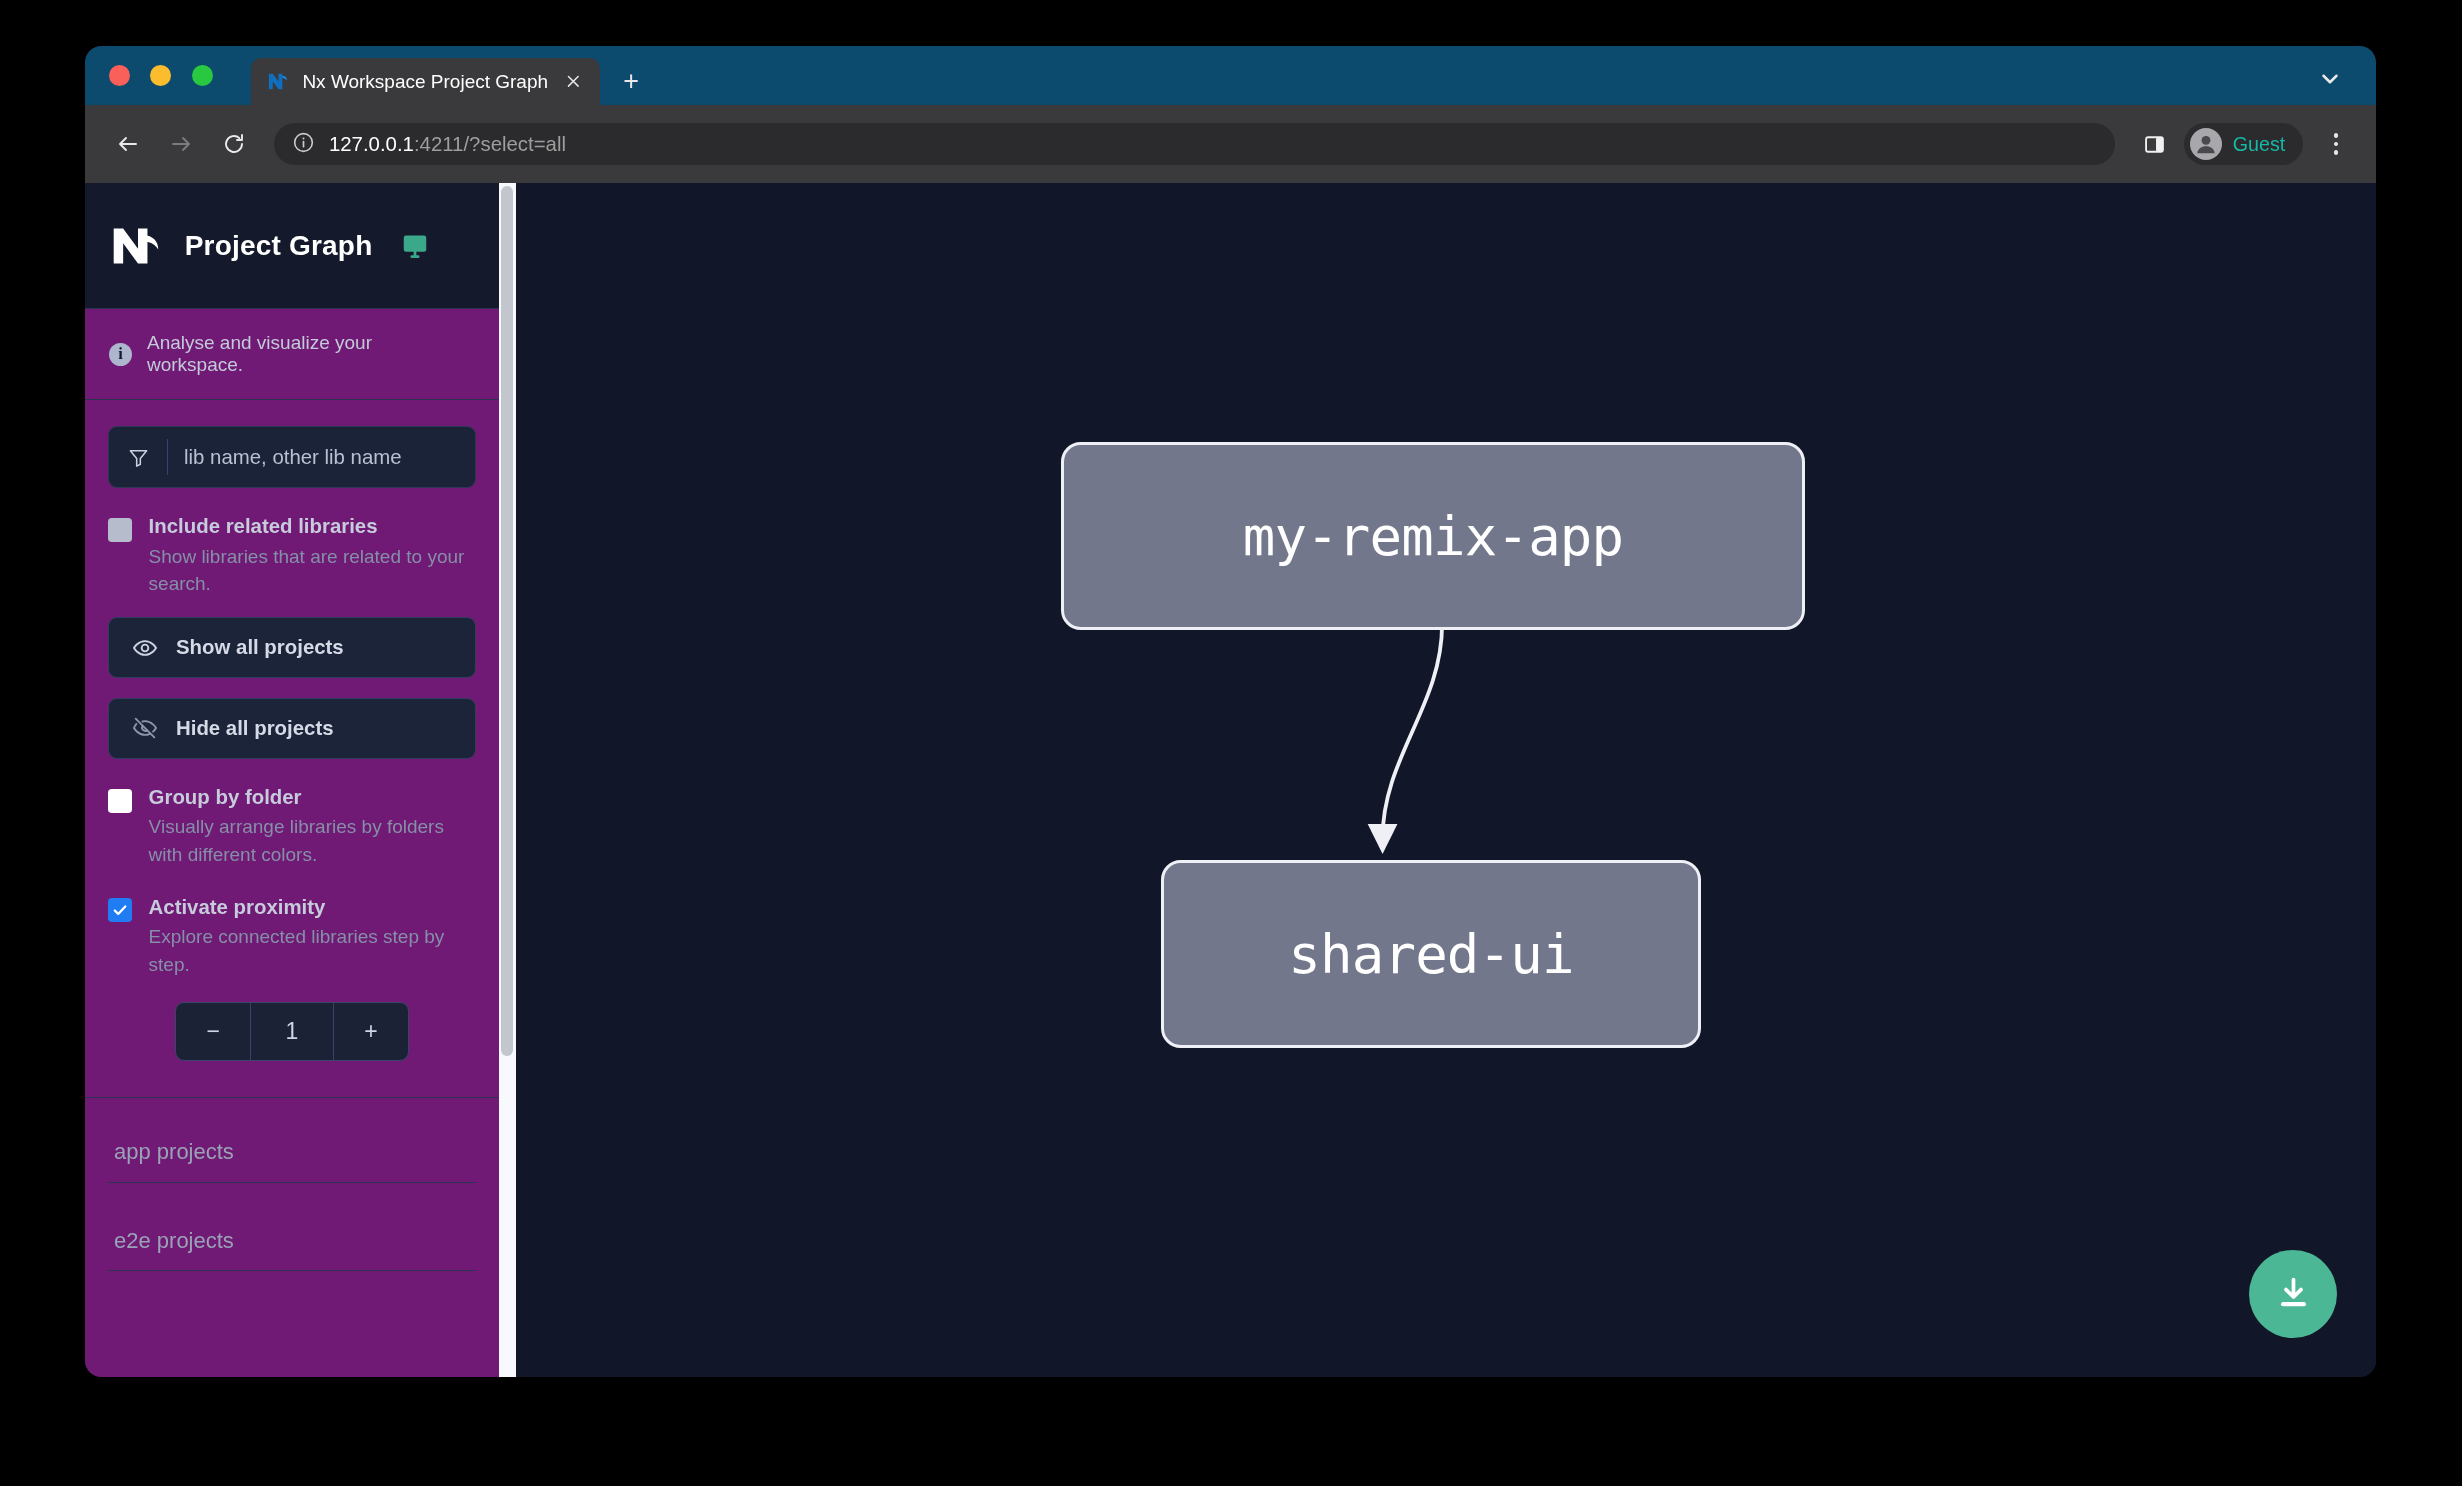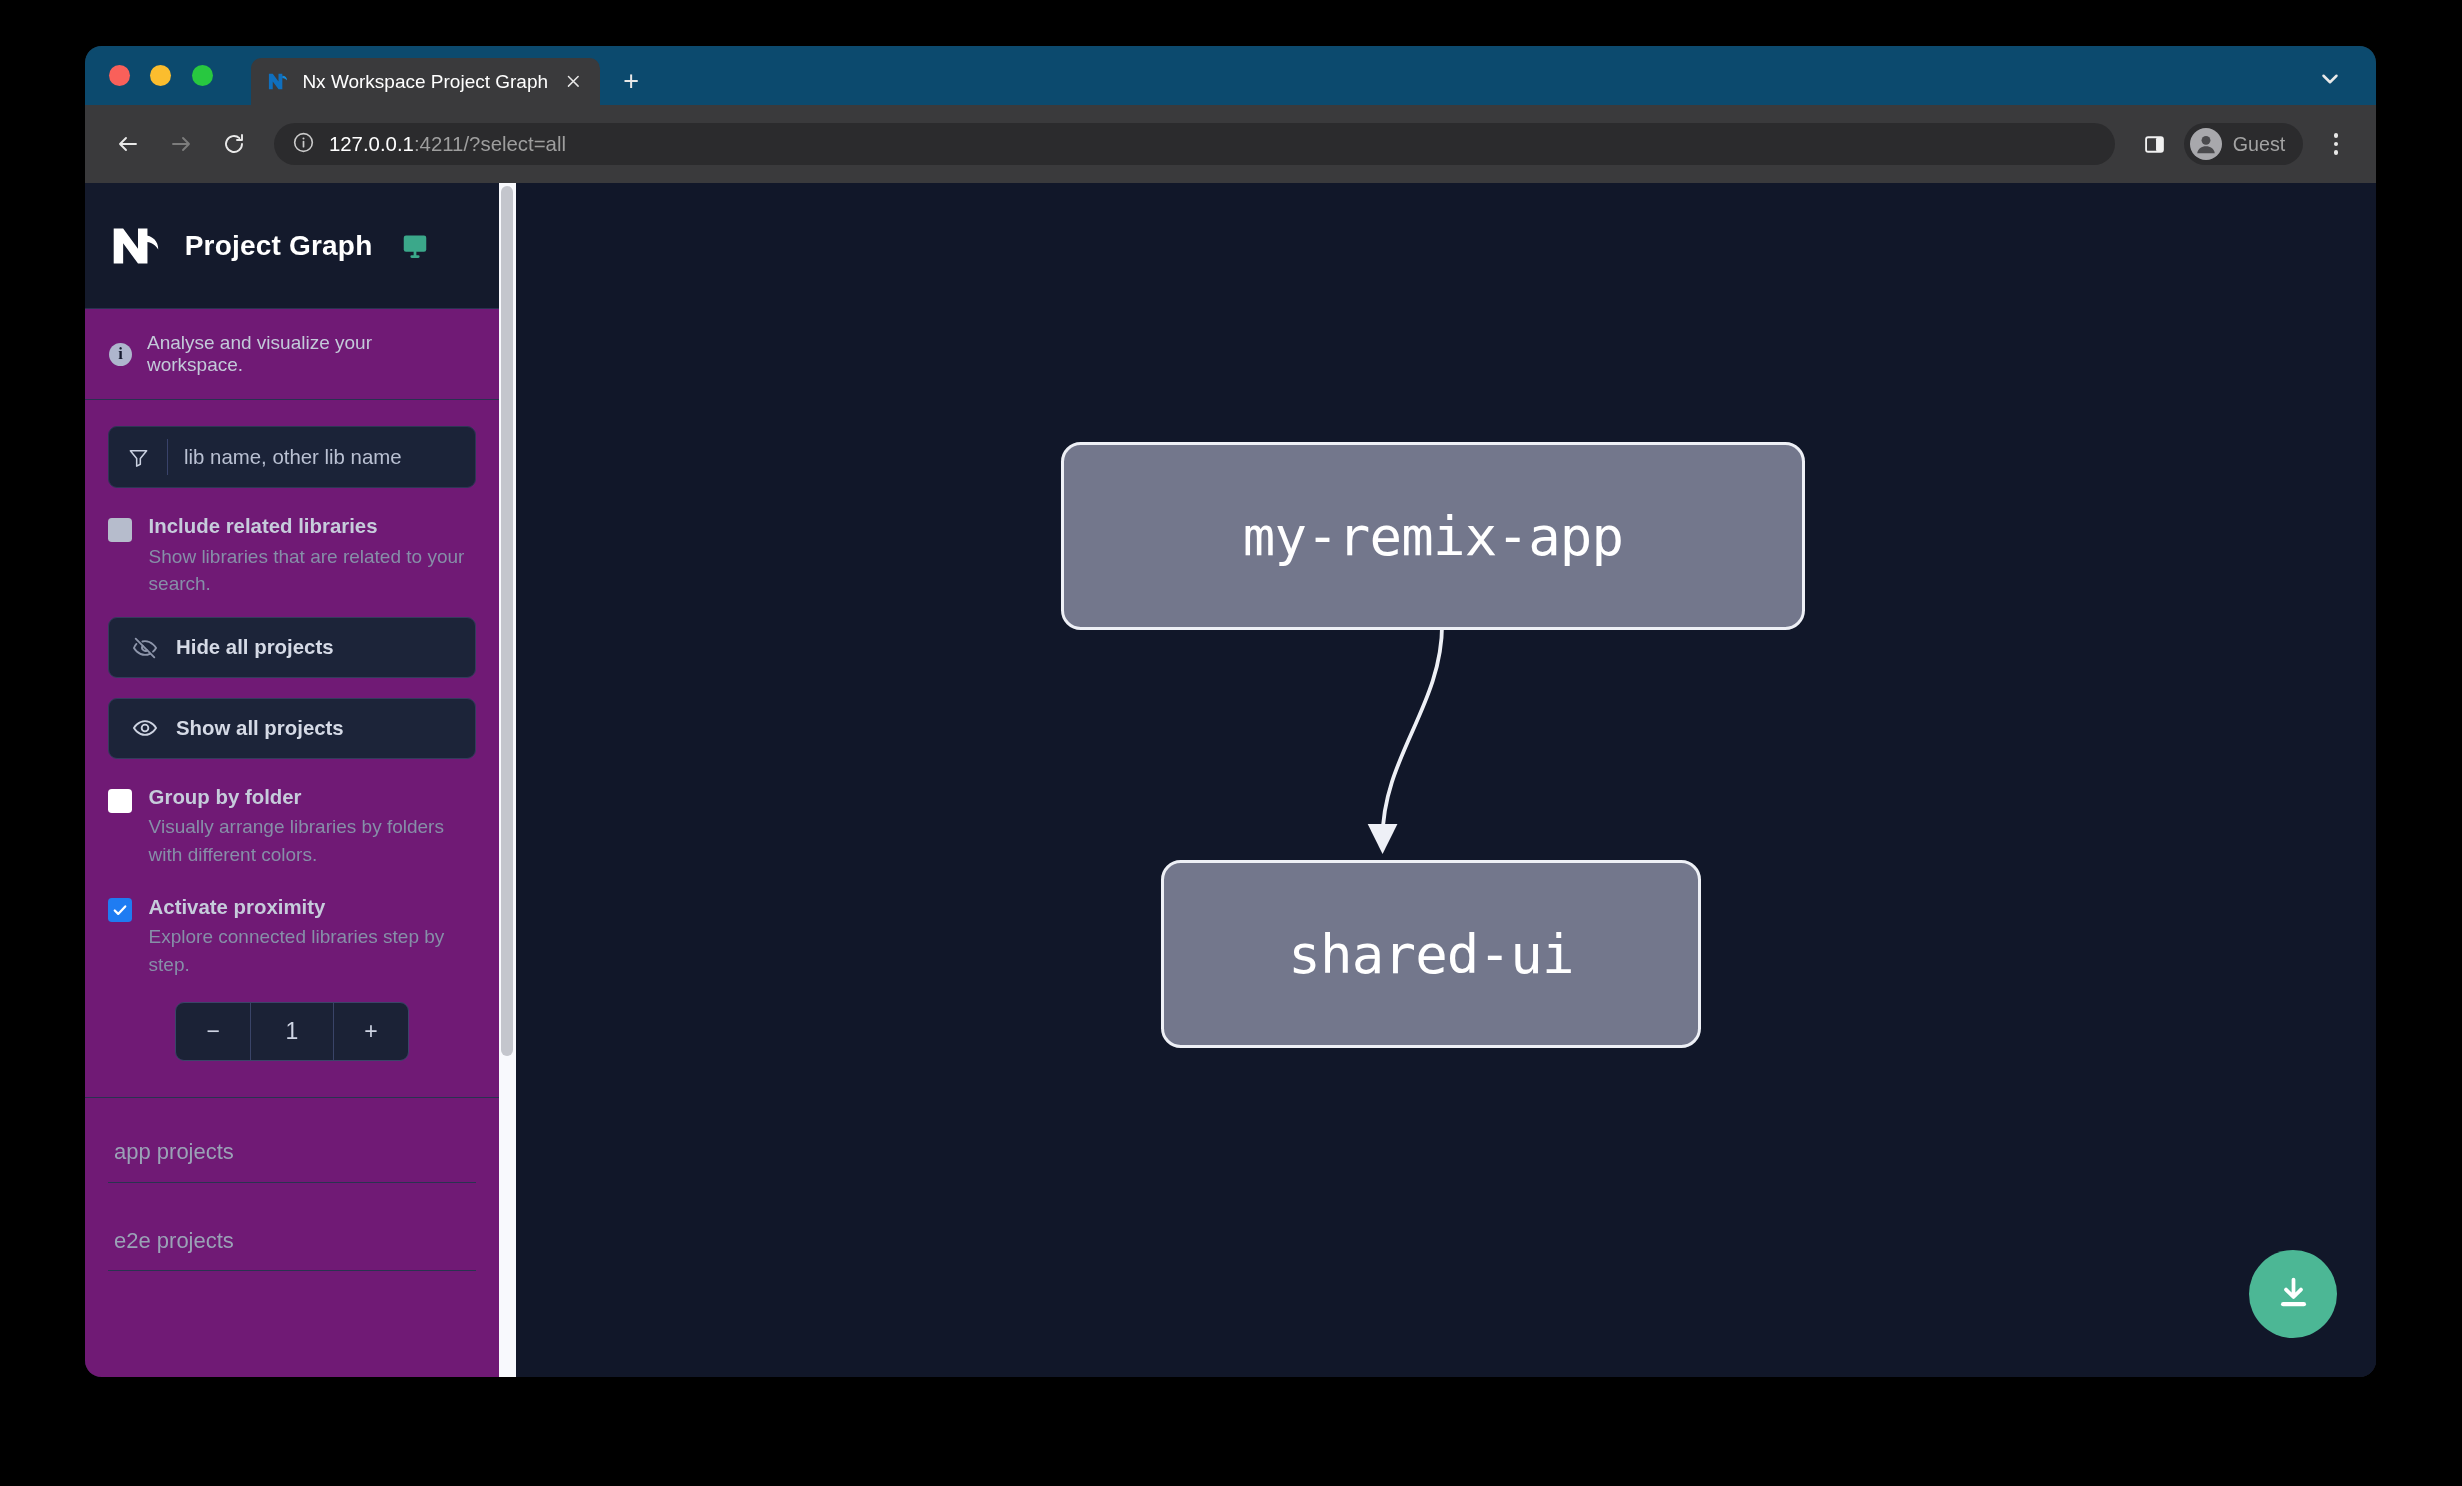--- a/index.html
+++ b/index.html
@@ -117,21 +117,21 @@
     height: 42px;
     background: #2b2b2d;
     border-radius: 21px;
     display: flex; align-items: center;
     padding: 0 18px 0 6px;
     gap: 10.6px;
     margin-left: 4.5px;
   }
   .avatar { width: 32px; height: 32px; border-radius: 50%; background: #a8a8ac;
             display:flex; align-items:center; justify-content:center; }
-  .profile-name { color: #a3a3a3; font-size: 19.7px; }
+  .profile-name { color: #14b8a6; font-size: 19.7px; }
   .kebab {
     width: 41px; height: 41px; margin-left: 7.6px;
     display: flex; flex-direction: column; align-items: center;
     justify-content: center; gap: 3.8px;
   }
   .kebab i { width: 4.5px; height: 4.5px; border-radius: 50%; background: #e8e8e8; display:block; }
 
   
   .page {
     flex: 1 1 auto;
@@ -436,36 +436,36 @@
           <span class="cbox grey"></span>
           <span class="option-texts">
             <span class="option-label">Include related libraries</span>
             <div class="option-desc">Show libraries that are related to your search.</div>
           </span>
         </div>
 
         <div class="pill-btn">
           <span class="icn">
             <svg viewBox="0 0 24 24" width="26" height="26">
+              <path d="M1.8 12S5.4 5.6 12 5.6 22.2 12 22.2 12 18.6 18.4 12 18.4 1.8 12 1.8 12z" stroke="#cdd3e1" stroke-width="1.7" fill="none"></path>
+              <circle cx="12" cy="12" r="3.1" stroke="#cdd3e1" stroke-width="1.7" fill="none"></circle>
+            </svg>
+          </span>
+          <span>Show all projects</span>
+        </div>
+
+        <div class="pill-btn">
+          <span class="icn">
+            <svg viewBox="0 0 24 24" width="26" height="26">
               <path d="M4.1 8.2C2.6 9.8 1.8 12 1.8 12s3.6 6.4 10.2 6.4c1.7 0 3.2-.4 4.5-1M9.6 6c.8-.2 1.6-.3 2.4-.3 6.6 0 10.2 6.3 10.2 6.3s-1 1.8-2.8 3.4" stroke="#8e96ab" stroke-width="1.7" fill="none" stroke-linecap="round"></path>
               <path d="M9.8 9.9a3.1 3.1 0 0 0 4.3 4.3" stroke="#8e96ab" stroke-width="1.7" fill="none" stroke-linecap="round"></path>
               <path d="M3.4 3.4l17.2 17.2" stroke="#8e96ab" stroke-width="1.7" stroke-linecap="round"></path>
             </svg>
           </span>
           <span>Hide all projects</span>
-        </div>
-
-        <div class="pill-btn">
-          <span class="icn">
-            <svg viewBox="0 0 24 24" width="26" height="26">
-              <path d="M1.8 12S5.4 5.6 12 5.6 22.2 12 22.2 12 18.6 18.4 12 18.4 1.8 12 1.8 12z" stroke="#cdd3e1" stroke-width="1.7" fill="none"></path>
-              <circle cx="12" cy="12" r="3.1" stroke="#cdd3e1" stroke-width="1.7" fill="none"></circle>
-            </svg>
-          </span>
-          <span>Show all projects</span>
         </div>
 
         <div class="option-row">
           <span class="cbox white"></span>
           <span class="option-texts">
             <span class="option-label">Group by folder</span>
             <div class="option-desc">Visually arrange libraries by folders with different colors.</div>
           </span>
         </div>
 

